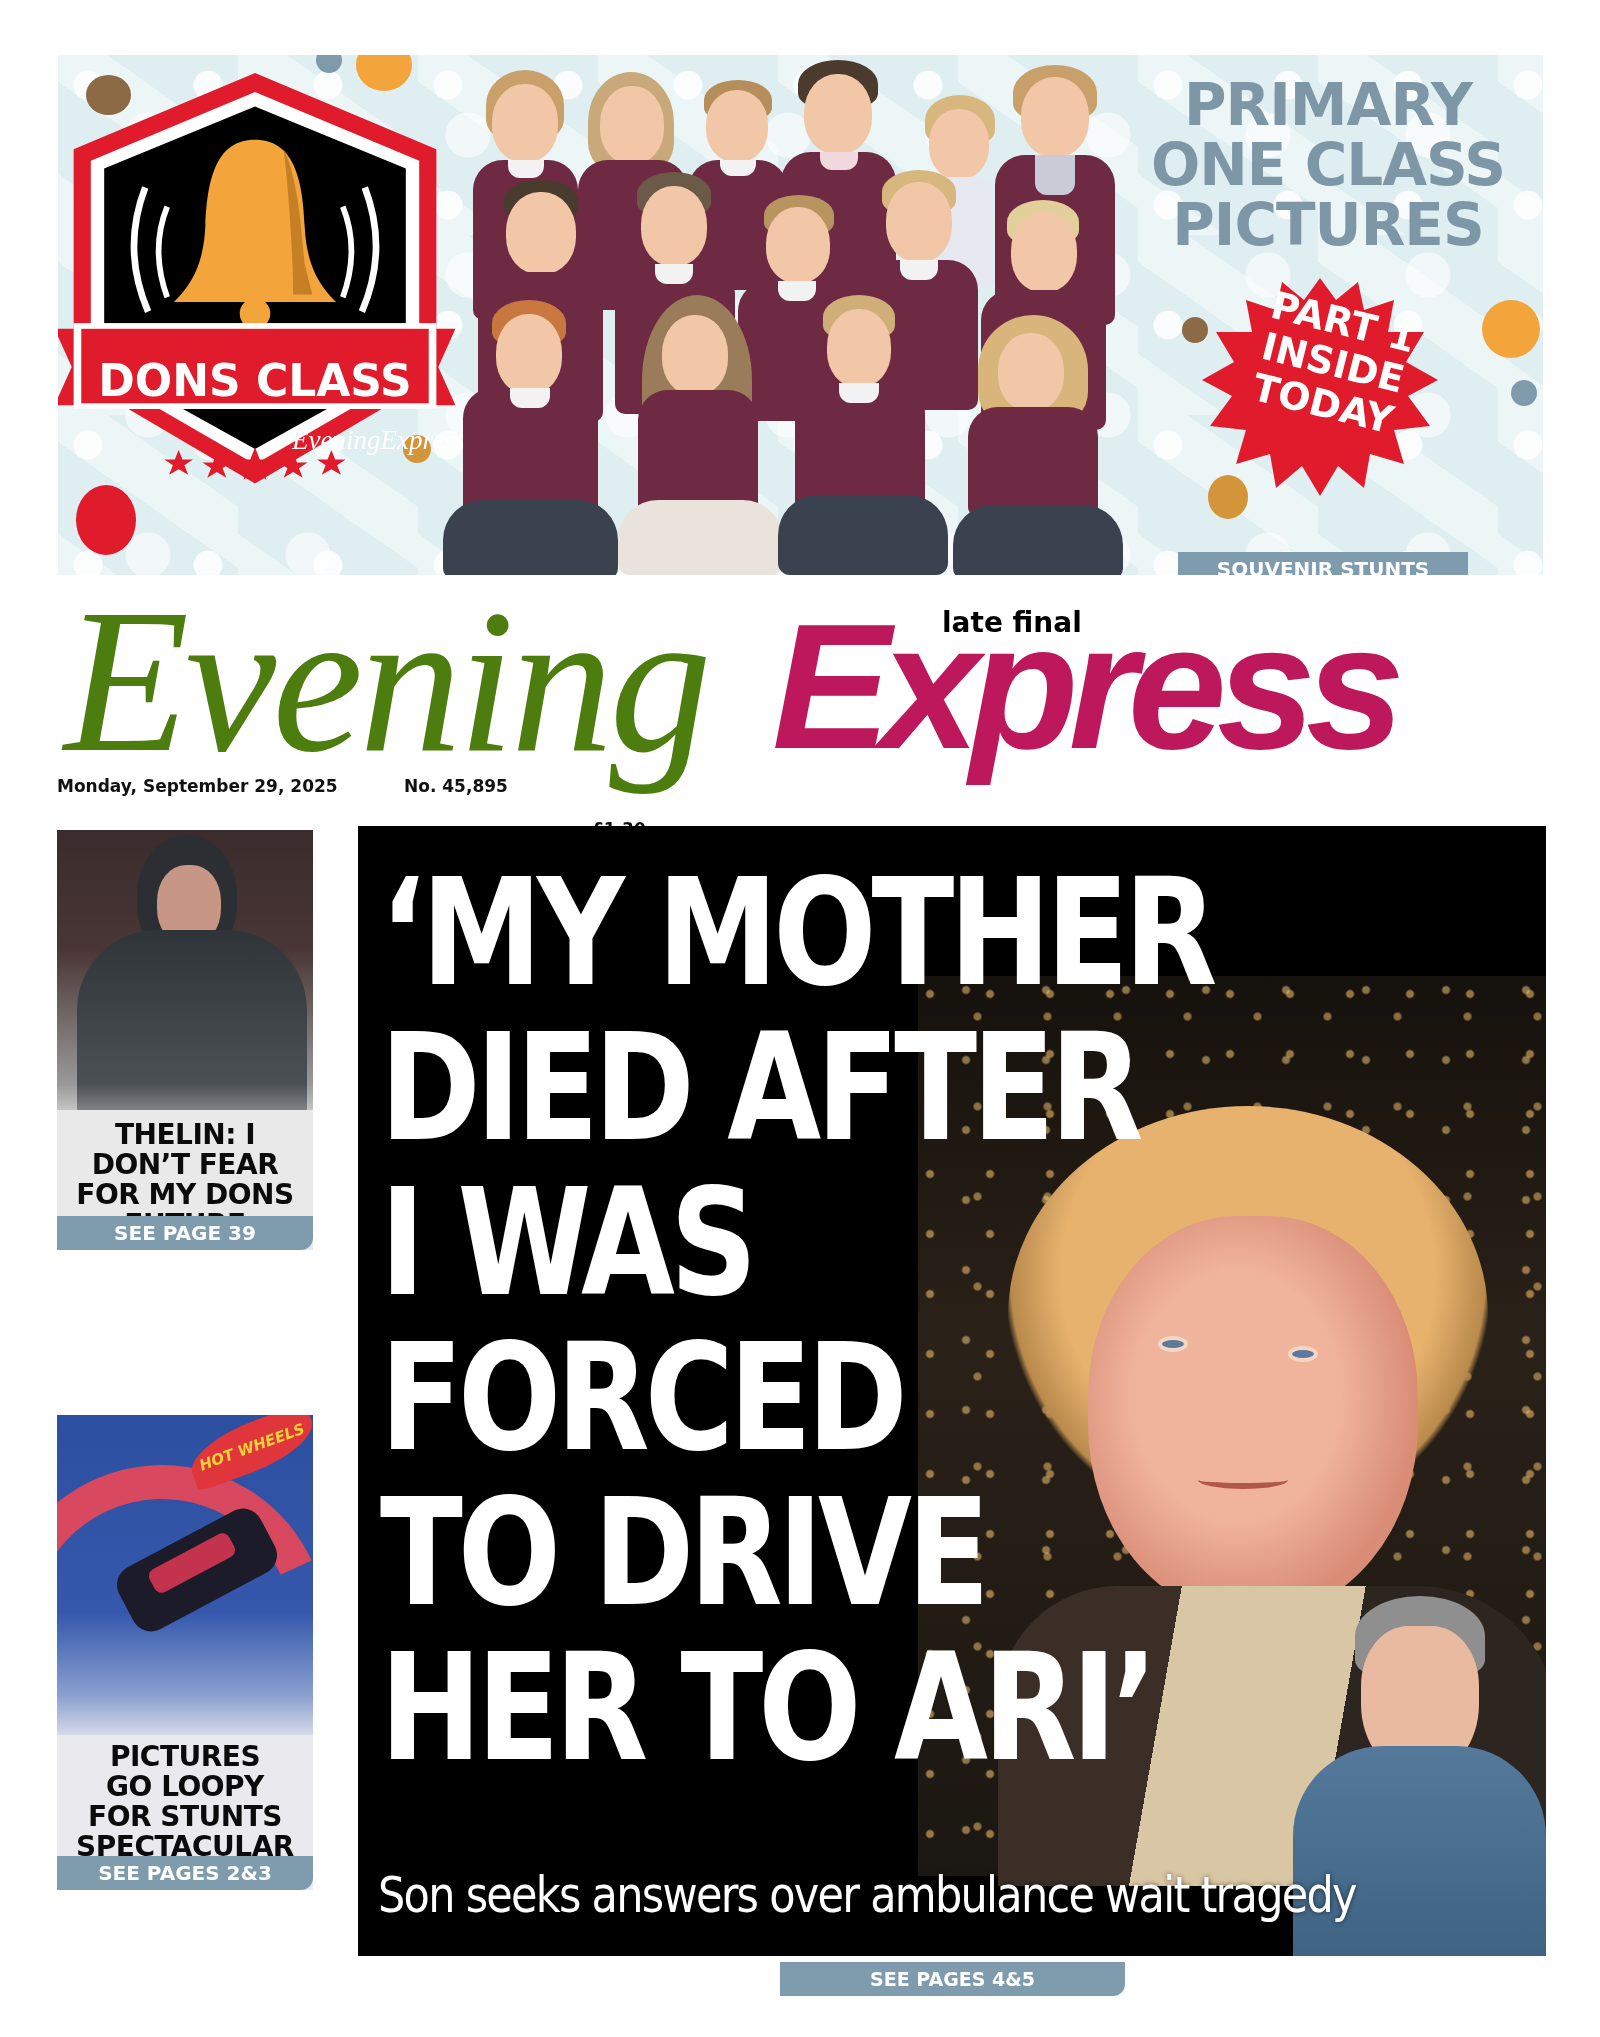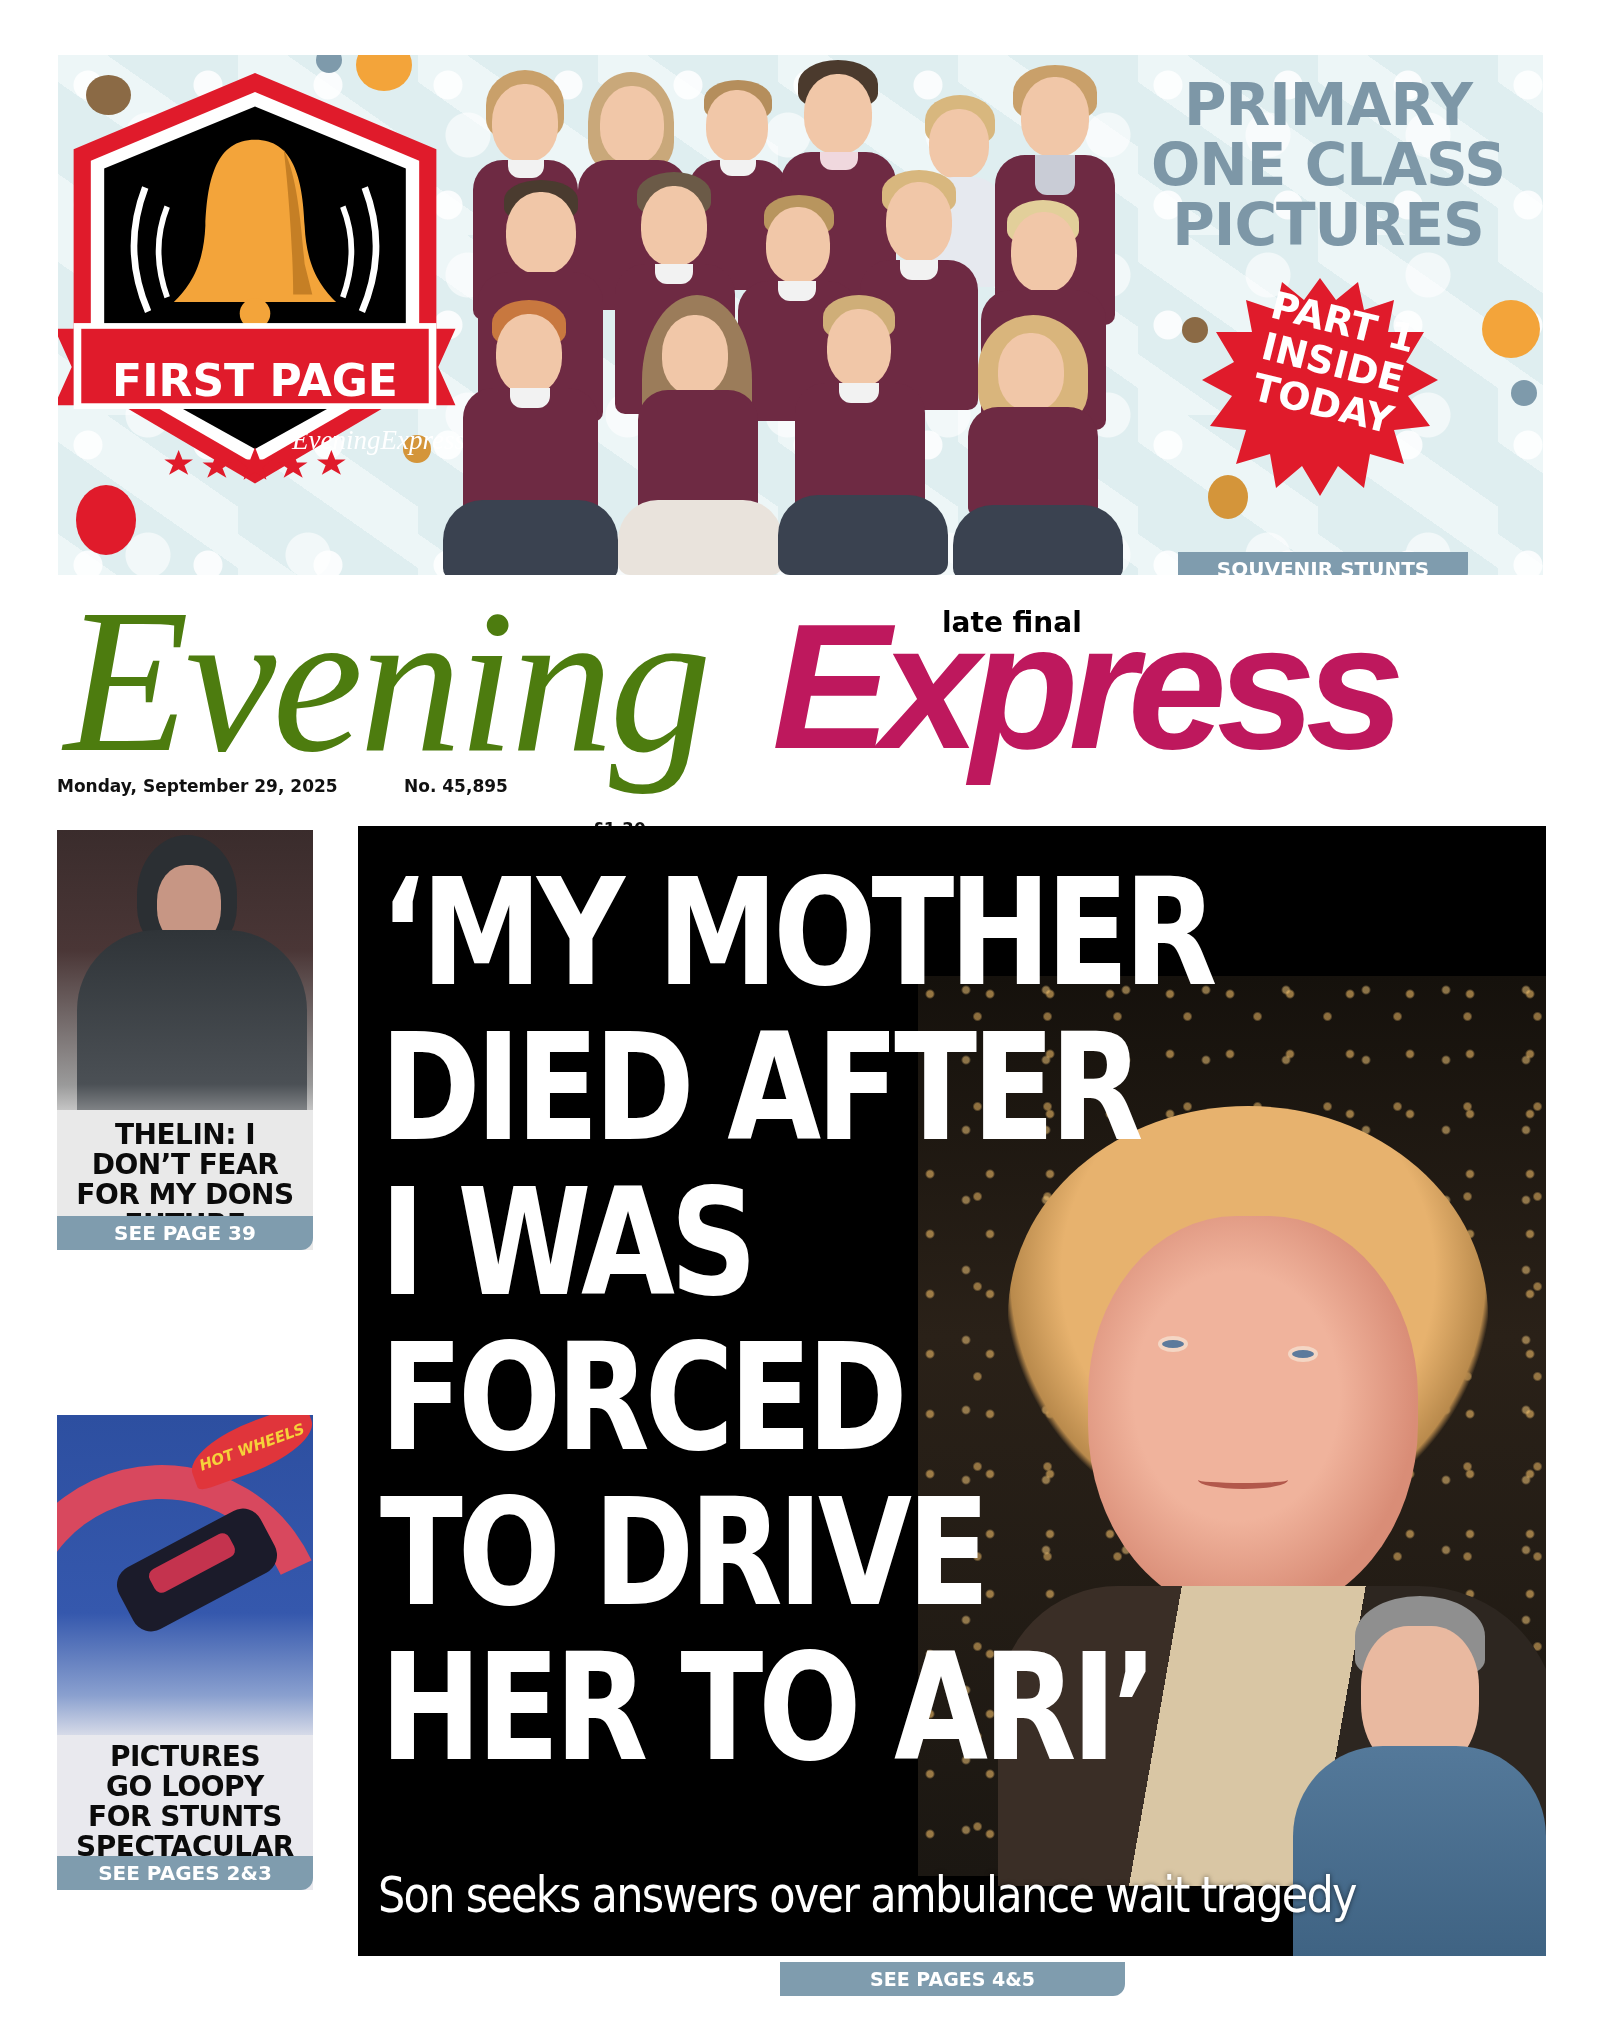--- a/index.html
+++ b/index.html
@@ -203,21 +203,21 @@
 
       <g fill="#e01b2b">
         <polygon points="130,395 134,405 145,405 136,411 140,421 130,415 120,421 124,411 115,405 126,405"></polygon>
         <polygon points="170,408 174,418 185,418 176,424 180,434 170,428 160,434 164,424 155,418 166,418" transform="translate(0,-10)"></polygon>
         <polygon points="210,410 215,423 229,423 218,431 222,444 210,436 198,444 202,431 191,423 205,423" transform="translate(0,-18)"></polygon>
         <polygon points="250,408 254,418 265,418 256,424 260,434 250,428 240,434 244,424 235,418 246,418" transform="translate(0,-10)"></polygon>
         <polygon points="290,395 294,405 305,405 296,411 300,421 290,415 280,421 284,411 275,405 286,405"></polygon>
       </g>
     </svg>
     <div class="badge-ribbon" style="left:0;top:268px;width:420px;height:78px;">
-      <span>FIRST PAGE</span>
+      <span>DONS CLASS</span>
     </div>
     <div class="badge-brand" style="top:352px;">EveningExpress</div>
   </div>
 
   <div class="class-photo">
 
     <div class="kid" style="left:20px;top:20px;">
       <div class="hair" style="left:8px;top:0;width:78px;height:70px;background:#c9a06a;"></div>
       <div class="head" style="left:14px;top:14px;width:66px;height:78px;"></div>
       <div class="body" style="left:-5px;top:90px;width:105px;height:160px;"></div>

